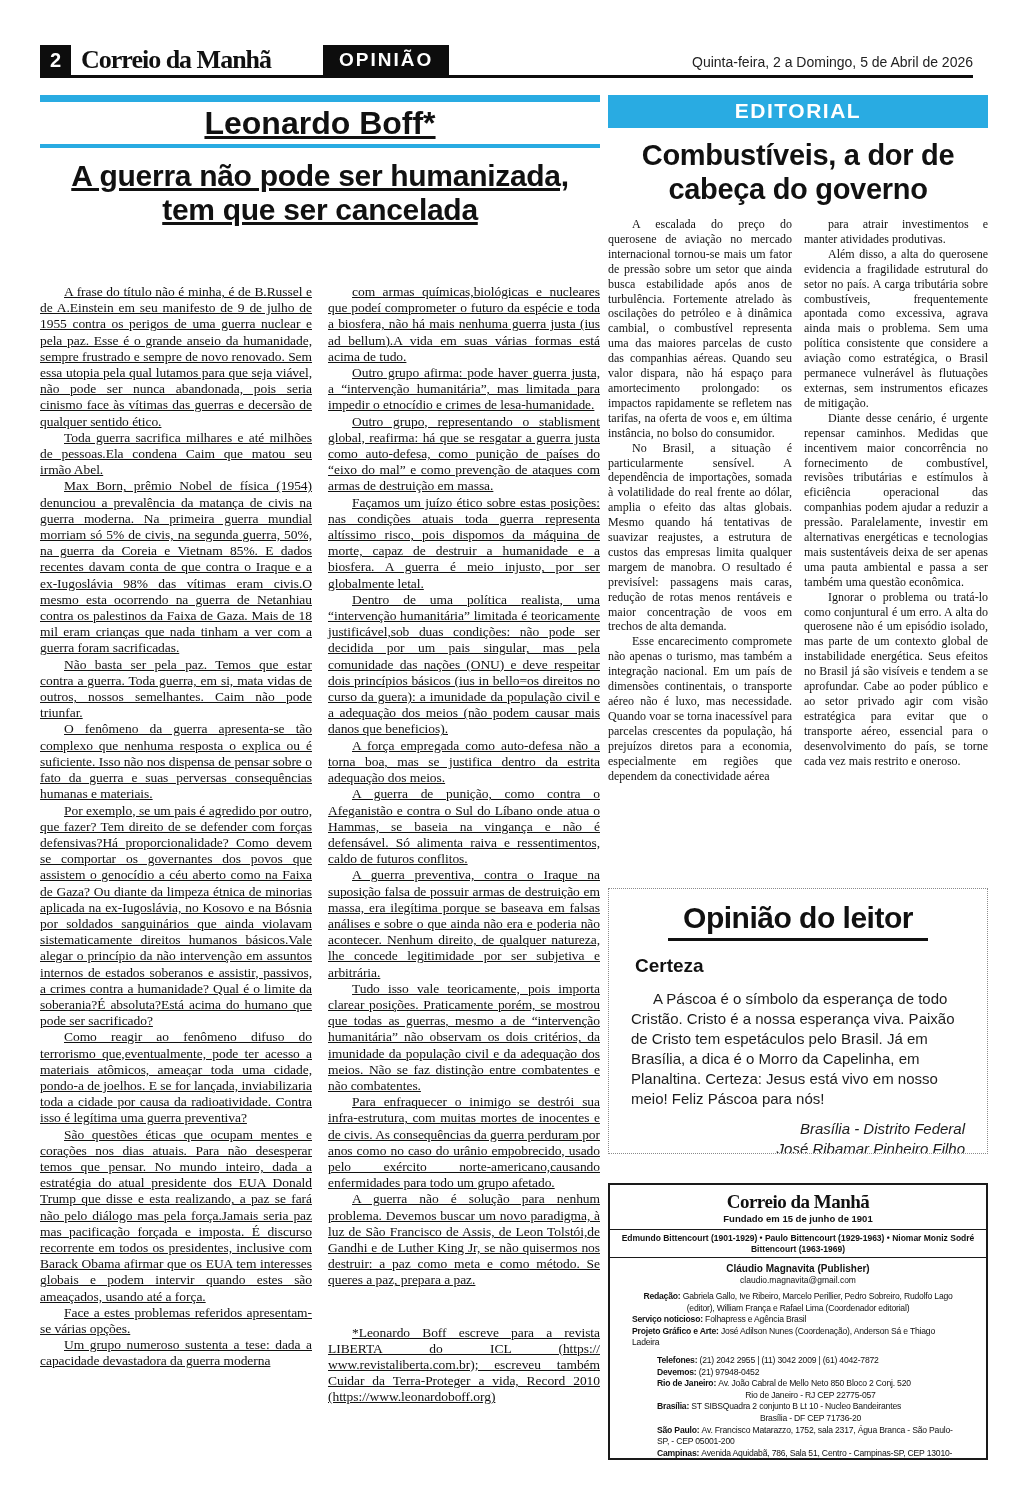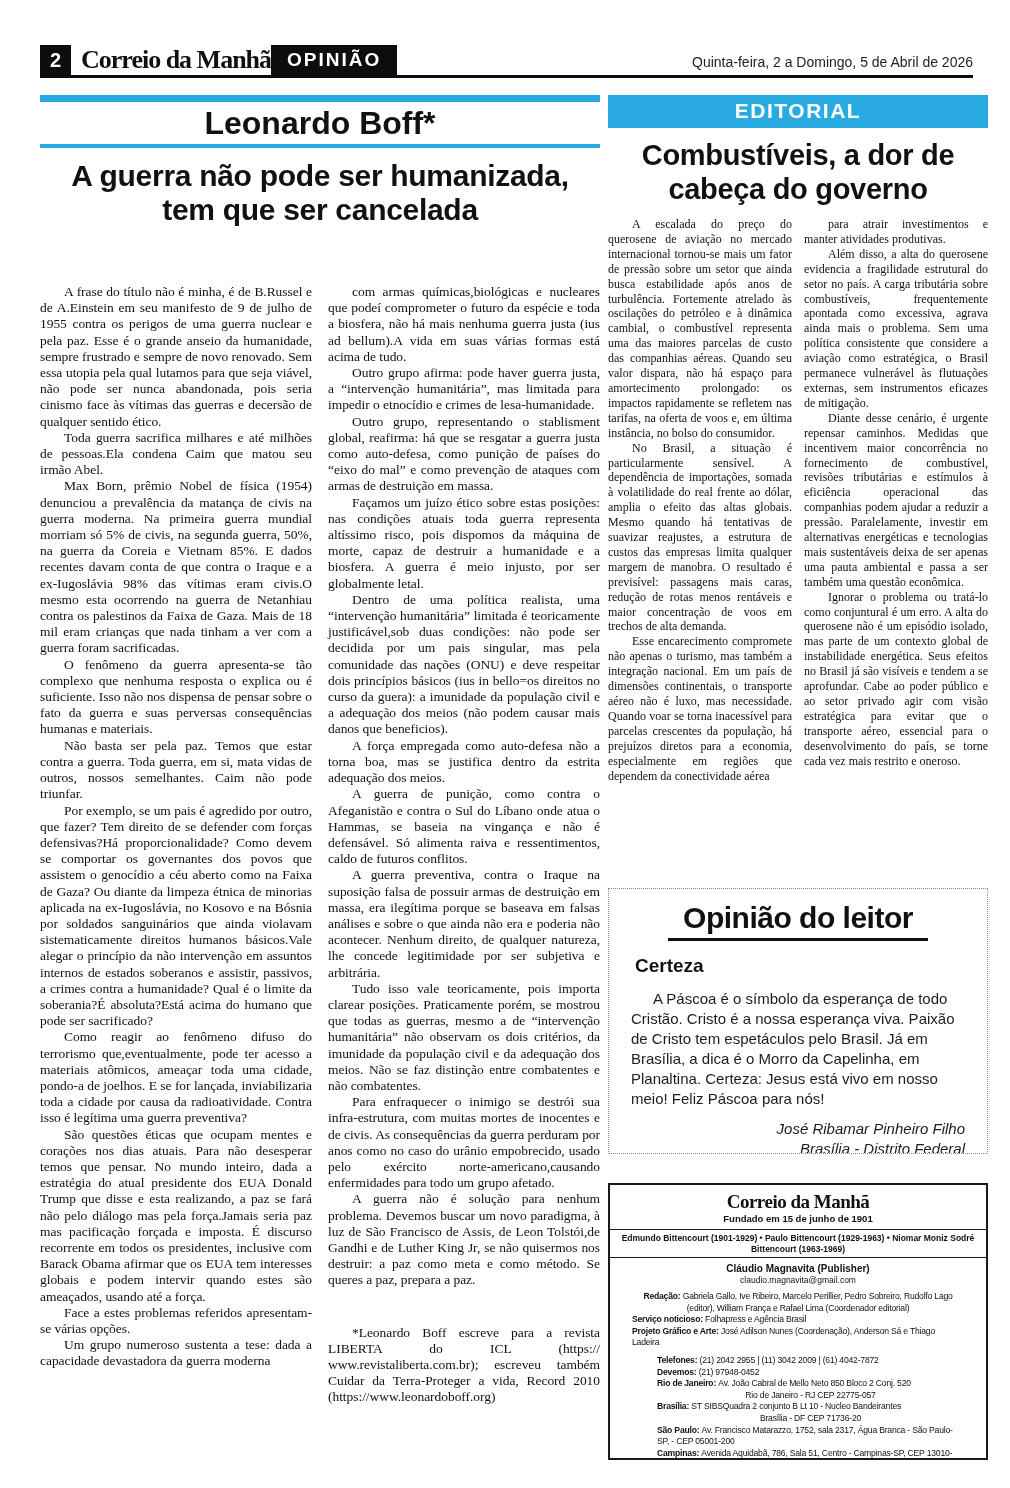--- a/index.html
+++ b/index.html
@@ -14,29 +14,29 @@
   .page-num {
     width:31px; height:31px; background:#0d0d0d; color:#fff;
     display:flex; align-items:center; justify-content:center;
     font-size:20px; font-weight:bold;
   }
   .logo {
     margin-left:10px; font-family:"Liberation Serif", serif;
     font-size:26px; font-weight:bold; letter-spacing:-1px; white-space:nowrap;
   }
   .section-badge {
-    background:#0d0d0d; color:#fff; height:31px;
+    margin-left:52px; background:#0d0d0d; color:#fff; height:31px;
     display:flex; align-items:center; padding:0 16px;
     font-size:19px; font-weight:bold; letter-spacing:2px;text-align:right;
   }
   .edition-date { position:absolute; right:0; bottom:6px; font-size:14px; color:#222; }
   .header-rule { position:absolute; left:40px; right:37px; top:75px; height:3px; background:#0d0d0d; }
 
   
-  .article { position:absolute; left:40px; top:95px; width:560px; }
+  .article { position:absolute; left:40px; top:95px; width:560px;text-decoration:underline; }
   .rule-blue-thick { height:7px; background:var(--accent_blue); }
   .rule-blue-thin  { height:4px; background:var(--accent_blue); }
   .article-author {
     text-align:center; font-size:32px; font-weight:bold; line-height:38px;
     margin:2px 0 2px;
   }
   .article-title {
     text-align:center; font-size:30px; line-height:34px; font-weight:600;
     letter-spacing:-0.3px; margin:11px 10px 9px;
   }
@@ -112,22 +112,22 @@
   <div class="article">
     <div class="rule-blue-thick"></div>
     <div class="article-author">Leonardo Boff*</div>
     <div class="rule-blue-thin"></div>
     <h1 class="article-title" style="margin-top:11px;">A guerra não pode ser humanizada, tem que ser cancelada</h1>
     <div class="cols">
       <div class="col">
           <p>A frase do título não é minha, é de B.Russel e de A.Einstein em seu manifesto de 9 de julho de 1955 contra os perigos de uma guerra nuclear e pela paz. Esse é o grande anseio da humanidade, sempre frustrado e sempre de novo renovado. Sem essa utopia pela qual lutamos para que seja viável, não pode ser nunca abandonada, pois seria cinismo face às vítimas das guerras e decersão de qualquer sentido ético.</p>
           <p>Toda guerra sacrifica milhares e até milhões de pessoas.Ela condena Caim que matou seu irmão Abel.</p>
           <p>Max Born, prêmio Nobel de física (1954) denunciou a prevalência da matança de civis na guerra moderna. Na primeira guerra mundial morriam só 5% de civis, na segunda guerra, 50%, na guerra da Coreia e Vietnam 85%. E dados recentes davam conta de que contra o Iraque e a ex-Iugoslávia 98% das vítimas eram civis.O mesmo esta ocorrendo na guerra de Netanhiau contra os palestinos da Faixa de Gaza. Mais de 18 mil eram crianças que nada tinham a ver com a guerra foram sacrificadas.</p>
+          <p>Não basta ser pela paz. Temos que estar contra a guerra. Toda guerra, em si, mata vidas de outros, nossos semelhantes. Caim não pode triunfar.</p>
           <p>O fenômeno da guerra apresenta-se tão complexo que nenhuma resposta o explica ou é suficiente. Isso não nos dispensa de pensar sobre o fato da guerra e suas perversas consequências humanas e materiais.</p>
-          <p>Não basta ser pela paz. Temos que estar contra a guerra. Toda guerra, em si, mata vidas de outros, nossos semelhantes. Caim não pode triunfar.</p>
           <p>Por exemplo, se um pais é agredido por outro, que fazer? Tem direito de se defender com forças defensivas?Há proporcionalidade? Como devem se comportar os governantes dos povos que assistem o genocídio a céu aberto como na Faixa de Gaza? Ou diante da limpeza étnica de minorias aplicada na ex-Iugoslávia, no Kosovo e na Bósnia por soldados sanguinários que ainda violavam sistematicamente direitos humanos básicos.Vale alegar o princípio da não intervenção em assuntos internos de estados soberanos e assistir, passivos, a crimes contra a humanidade? Qual é o limite da soberania?É absoluta?Está acima do humano que pode ser sacrificado?</p>
           <p>Como reagir ao fenômeno difuso do terrorismo que,eventualmente, pode ter acesso a materiais atômicos, ameaçar toda uma cidade, pondo-a de joelhos. E se for lançada, inviabilizaria toda a cidade por causa da radioatividade. Contra isso é legítima uma guerra preventiva?</p>
           <p>São questões éticas que ocupam mentes e corações nos dias atuais. Para não desesperar temos que pensar. No mundo inteiro, dada a estratégia do atual presidente dos EUA Donald Trump que disse e esta realizando, a paz se fará não pelo diálogo mas pela força.Jamais seria paz mas pacificação forçada e imposta. É discurso recorrente em todos os presidentes, inclusive com Barack Obama afirmar que os EUA tem interesses globais e podem intervir quando estes são ameaçados, usando até a força.</p>
           <p>Face a estes problemas referidos apresentam-se várias opções.</p>
           <p>Um grupo numeroso sustenta a tese: dada a capacidade devastadora da guerra moderna</p>
         </div>
       <div class="col">
         <span><p>com armas químicas,biológicas e nucleares que podeí comprometer o futuro da espécie e toda a biosfera, não há mais nenhuma guerra justa (ius ad bellum).A vida em suas várias formas está acima de tudo.</p><p>Outro grupo afirma: pode haver guerra justa, a “intervenção humanitária”, mas limitada para impedir o etnocídio e crimes de lesa-humanidade.</p><p>Outro grupo, representando o stablisment global, reafirma: há que se resgatar a guerra justa como auto-defesa, como punição de países do “eixo do mal” e como prevenção de ataques com armas de destruição em massa.</p><p>Façamos um juízo ético sobre estas posições: nas condições atuais toda guerra representa altíssimo risco, pois dispomos da máquina de morte, capaz de destruir a humanidade e a biosfera. A guerra é meio injusto, por ser globalmente letal.</p><p>Dentro de uma política realista, uma “intervenção humanitária” limitada é teoricamente justificável,sob duas condições: não pode ser decidida por um pais singular, mas pela comunidade das nações (ONU) e deve respeitar dois princípios básicos (ius in bello=os direitos no curso da guera): a imunidade da população civil e a adequação dos meios (não podem causar mais danos que beneficios).</p><p>A força empregada como auto-defesa não a torna boa, mas se justifica dentro da estrita adequação dos meios.</p><p>A guerra de punição, como contra o Afeganistão e contra o Sul do Líbano onde atua o Hammas, se baseia na vingança e não é defensável. Só alimenta raiva e ressentimentos, caldo de futuros conflitos.</p><p>A guerra preventiva, contra o Iraque na suposição falsa de possuir armas de destruição em massa, era ilegítima porque se baseava em falsas análises e sobre o que ainda não era e poderia não acontecer. Nenhum direito, de qualquer natureza, lhe concede legitimidade por ser subjetiva e arbitrária.</p><p>Tudo isso vale teoricamente, pois importa clarear posições. Praticamente porém, se mostrou que todas as guerras, mesmo a de “intervenção humanitária” não observam os dois critérios, da imunidade da população civil e da adequação dos meios. Não se faz distinção entre combatentes e não combatentes.</p><p>Para enfraquecer o inimigo se destrói sua infra-estrutura, com muitas mortes de inocentes e de civis. As consequências da guerra perduram por anos como no caso do urânio empobrecido, usado pelo exército norte-americano,causando enfermidades para todo um grupo afetado.</p><p>A guerra não é solução para nenhum problema. Devemos buscar um novo paradigma, à luz de São Francisco de Assis, de Leon Tolstói,de Gandhi e de Luther King Jr, se não quisermos nos destruir: a paz como meta e como método. Se queres a paz, prepara a paz.</p></span>
         <p class="footnote">*Leonardo Boff escreve para a revista LIBERTA do ICL (https:// www.revistaliberta.com.br); escreveu também Cuidar da Terra-Proteger a vida, Record 2010 (https://www.leonardoboff.org)</p>
       </div>
@@ -151,22 +151,22 @@
         </div>
     </div>
   </div>
 
   <div class="letters-box">
     <div class="letters-title">Opinião do leitor</div>
     <div class="letters-title-rule"></div>
     <div class="letter-subject">Certeza</div>
     <p class="letter-body">A Páscoa é o símbolo da esperança de todo Cristão. Cristo é a nossa esperança viva. Paixão de Cristo tem espetáculos pelo Brasil. Já em Brasília, a dica é o Morro da Capelinha, em Planaltina. Certeza: Jesus está vivo em nosso meio! Feliz Páscoa para nós!</p>
     <div class="letter-sig">
+      <div>Brasília - Distrito Federal</div>
       <div>José Ribamar Pinheiro Filho</div>
-      <div>Brasília - Distrito Federal</div>
     </div>
   </div>
 
   <div class="imprint">
     <div class="imprint-logo">Correio da Manhã</div>
     <div class="imprint-founded">Fundado em 15 de junho de 1901</div>
     <div class="imprint-founders">Edmundo Bittencourt (1901-1929) • Paulo Bittencourt (1929-1963) • Niomar Moniz Sodré Bittencourt (1963-1969)</div>
     <div class="imprint-publisher">Cláudio Magnavita (Publisher)</div>
     <div class="imprint-email">claudio.magnavita@gmail.com</div>
     <div class="imprint-staff">

